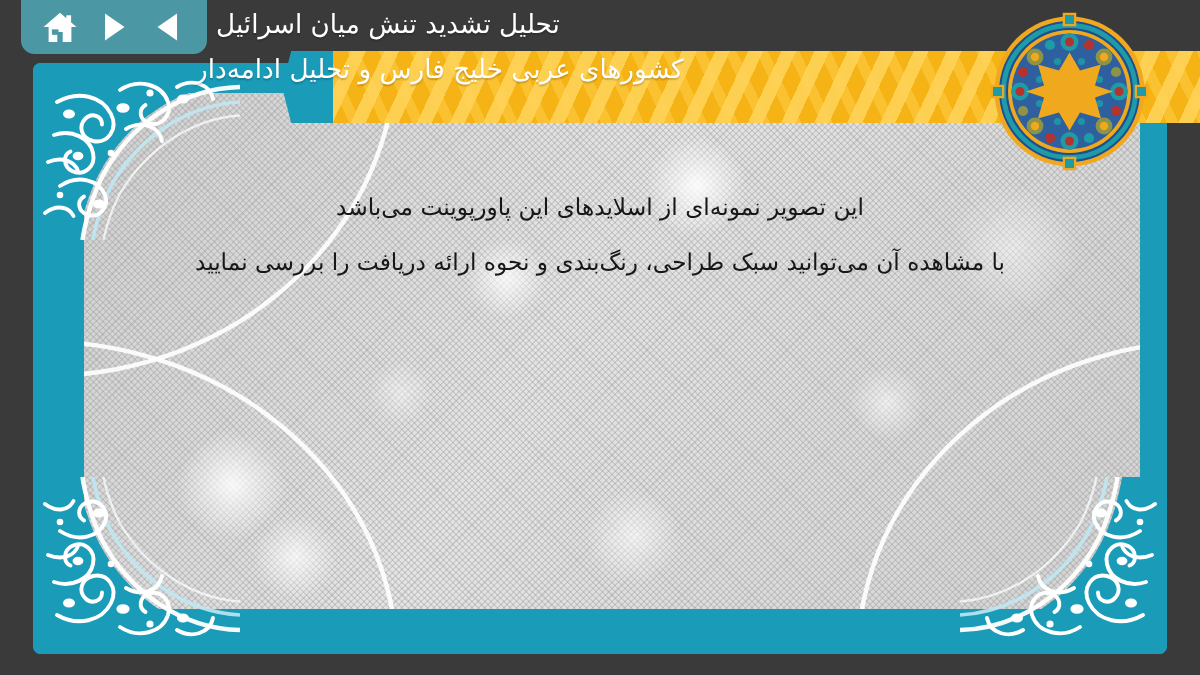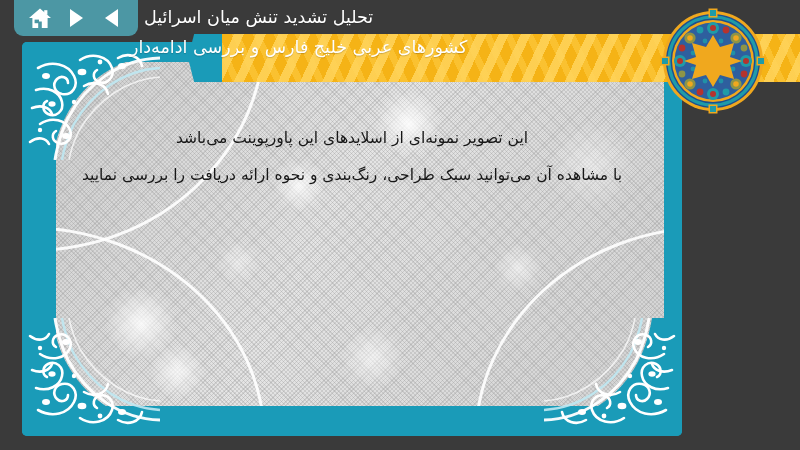--- a/index.html
+++ b/index.html
@@ -42,21 +42,21 @@
     display: flex; align-items: center; justify-content: center;
     cursor: pointer;
   }
   .nav-btn svg { display: block; }
 
   
   #slide {
     position: absolute;
     left: 22px;
     top: 42px;
-    width: 660px;
+    width: 756px;
     height: 394px;
     background: #1a9bb8;
     border-radius: 5px;
     overflow: hidden;
     z-index: 10;
   }
 
   
   #inner {
     position: absolute;
@@ -317,21 +317,21 @@
       <span class="bline">با مشاهده آن می‌توانید سبک طراحی، رنگ‌بندی و نحوه ارائه دریافت را بررسی نمایید</span>
     </div>
 
   </div>
 
   <div id="banner-tail"></div>
   <div id="banner"></div>
 
   <div id="title">
     <span class="tline">تحلیل تشدید تنش میان اسرائیل و</span>
-    <span class="tline">کشورهای عربی خلیج فارس و بررسی ادامه‌دار</span>
+    <span class="tline">کشورهای عربی خلیج فارس و تحلیل ادامه‌دار</span>
   </div>
 
   <div id="medallion">
     <svg viewBox="0 0 106 106" aria-hidden="true">
       <defs>
         <clipPath id="medClip">
             <circle cx="53" cy="53" r="47"></circle>
           </clipPath>
       </defs>
 

